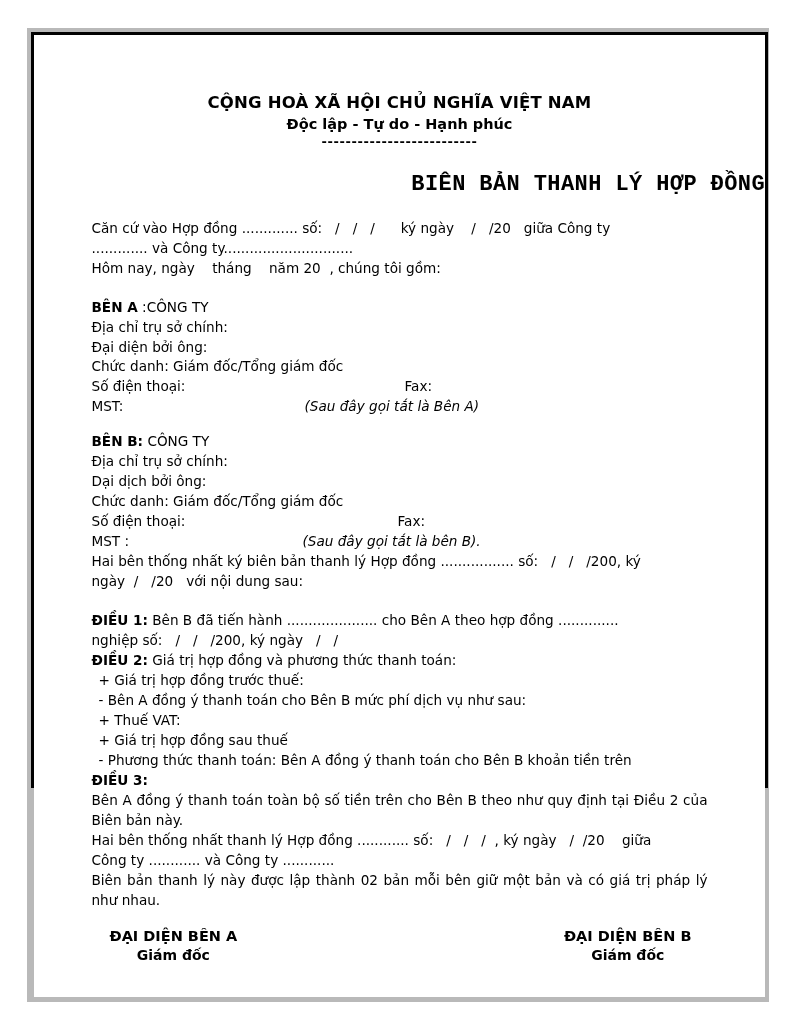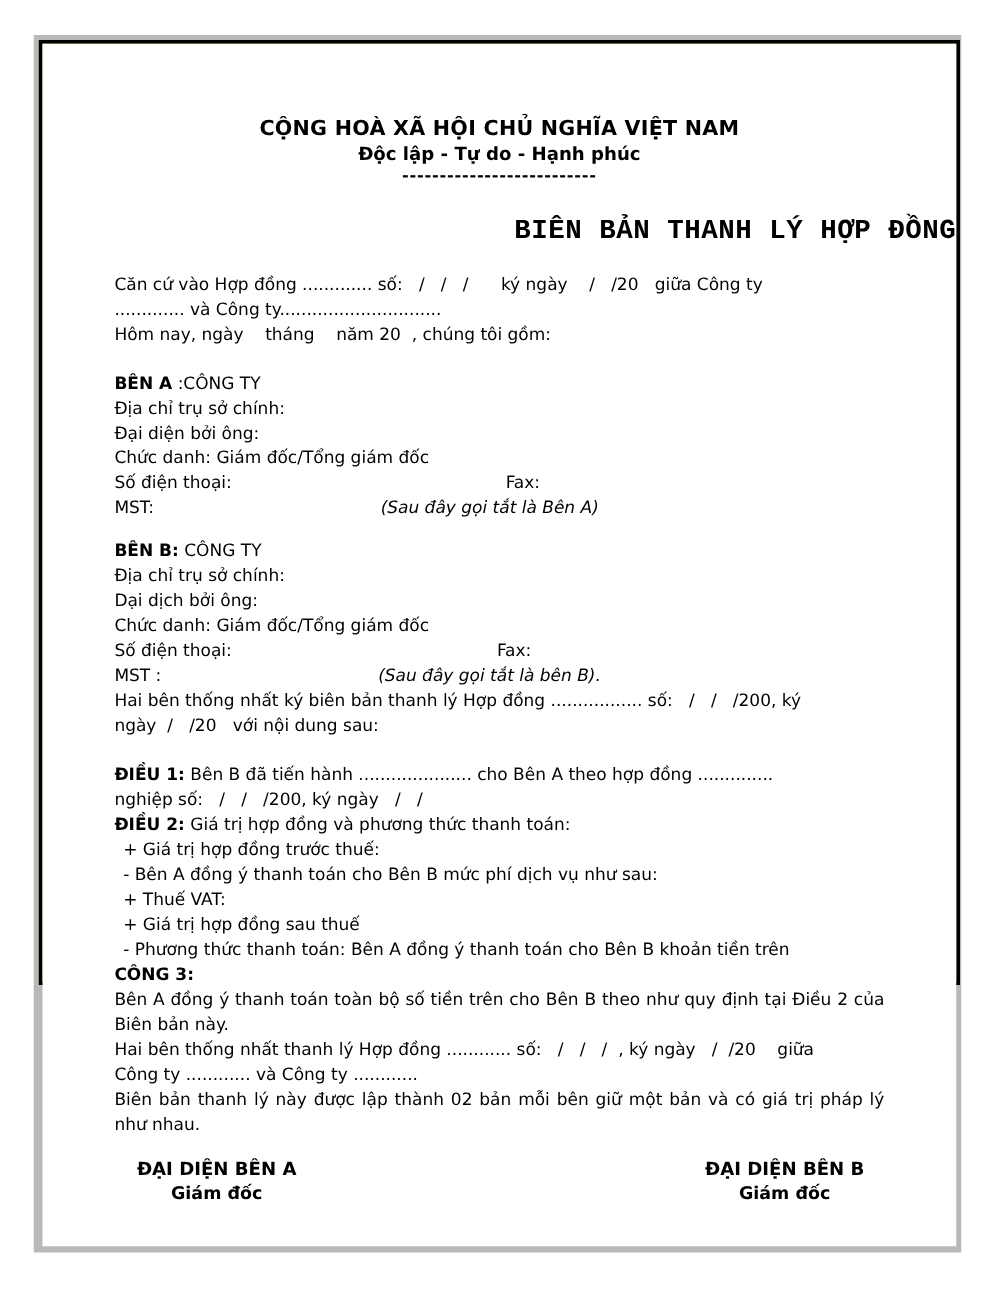--- a/index.html
+++ b/index.html
@@ -25,21 +25,21 @@
   }
 
   .page-frame {
     position: absolute;
     left: 31px;
     top: 32px;
     width: 737px;
     height: 756px;
     box-sizing: border-box;
     border: 3px solid #000000;
-    background: #bef264;
+    background: #4c1d95;
   }
 
   .sheet {
     position: absolute;
     left: 0;
     top: 0;
     width: 731px;
     height: 962px;
     background: #ffffff;
   }
@@ -225,21 +225,21 @@
       <div>
         <div class="p-plain"><span class="bold">ĐIỀU 2:</span><span> Giá trị hợp đồng và phương thức thanh toán:</span></div>
         <div class="indent-item">+ Giá trị hợp đồng trước thuế:</div>
         <div class="indent-item">- Bên A đồng ý thanh toán cho Bên B mức phí dịch vụ như sau:</div>
         <div class="indent-item">+ Thuế VAT:</div>
         <div class="indent-item">+ Giá trị hợp đồng sau thuế</div>
         <div class="indent-item">- Phương thức thanh toán: Bên A đồng ý thanh toán cho Bên B khoản tiền trên</div>
       </div>
 
       <div>
-        <div class="p-plain bold">CÔNG 3:</div>
+        <div class="p-plain bold">ĐIỀU 3:</div>
         <div class="p-justify">Bên A đồng ý thanh toán toàn bộ số tiền trên cho Bên B theo như quy định tại Điều 2 của Biên bản này.</div>
         <div class="p-plain one-line">Hai bên thống nhất thanh lý Hợp đồng ............ số:   /   /   /  , ký ngày   /  /20    giữa</div>
         <div class="p-plain">Công ty ............ và Công ty ............</div>
         <div class="p-justify">Biên bản thanh lý này được lập thành 02 bản mỗi bên giữ một bản và có giá trị pháp lý như nhau.</div>
       </div>
 
     </div>
 
     <div class="signature-block">
       <div class="sig-col sig-col-a">

